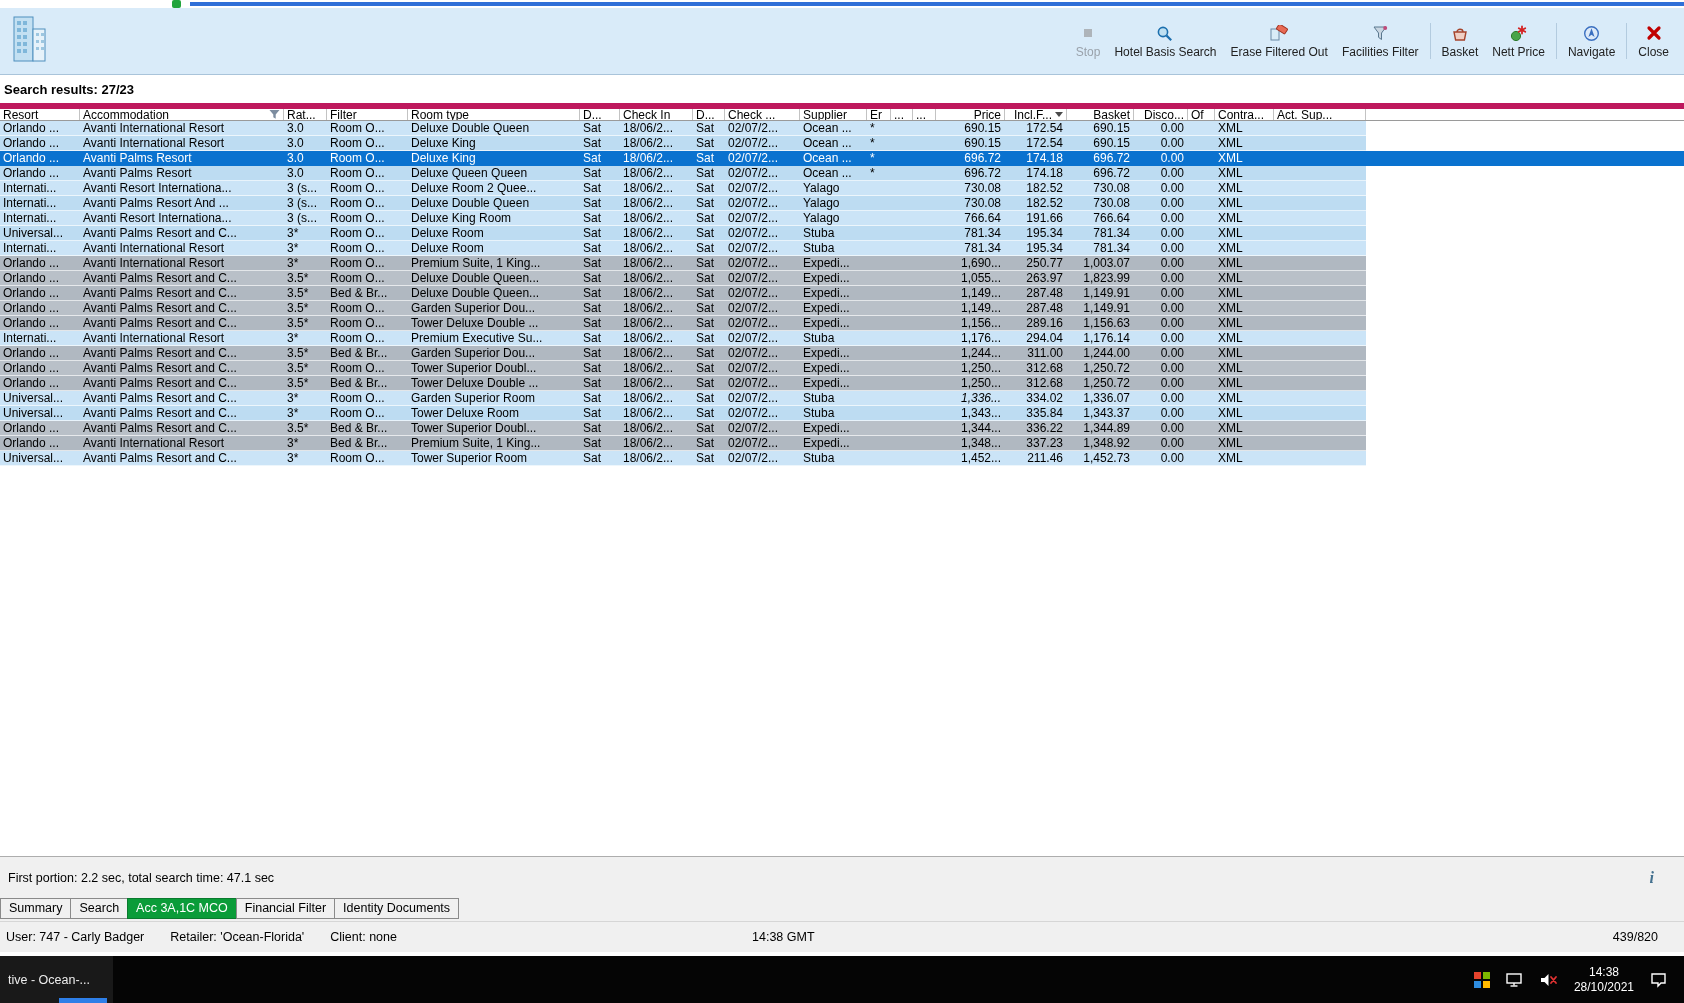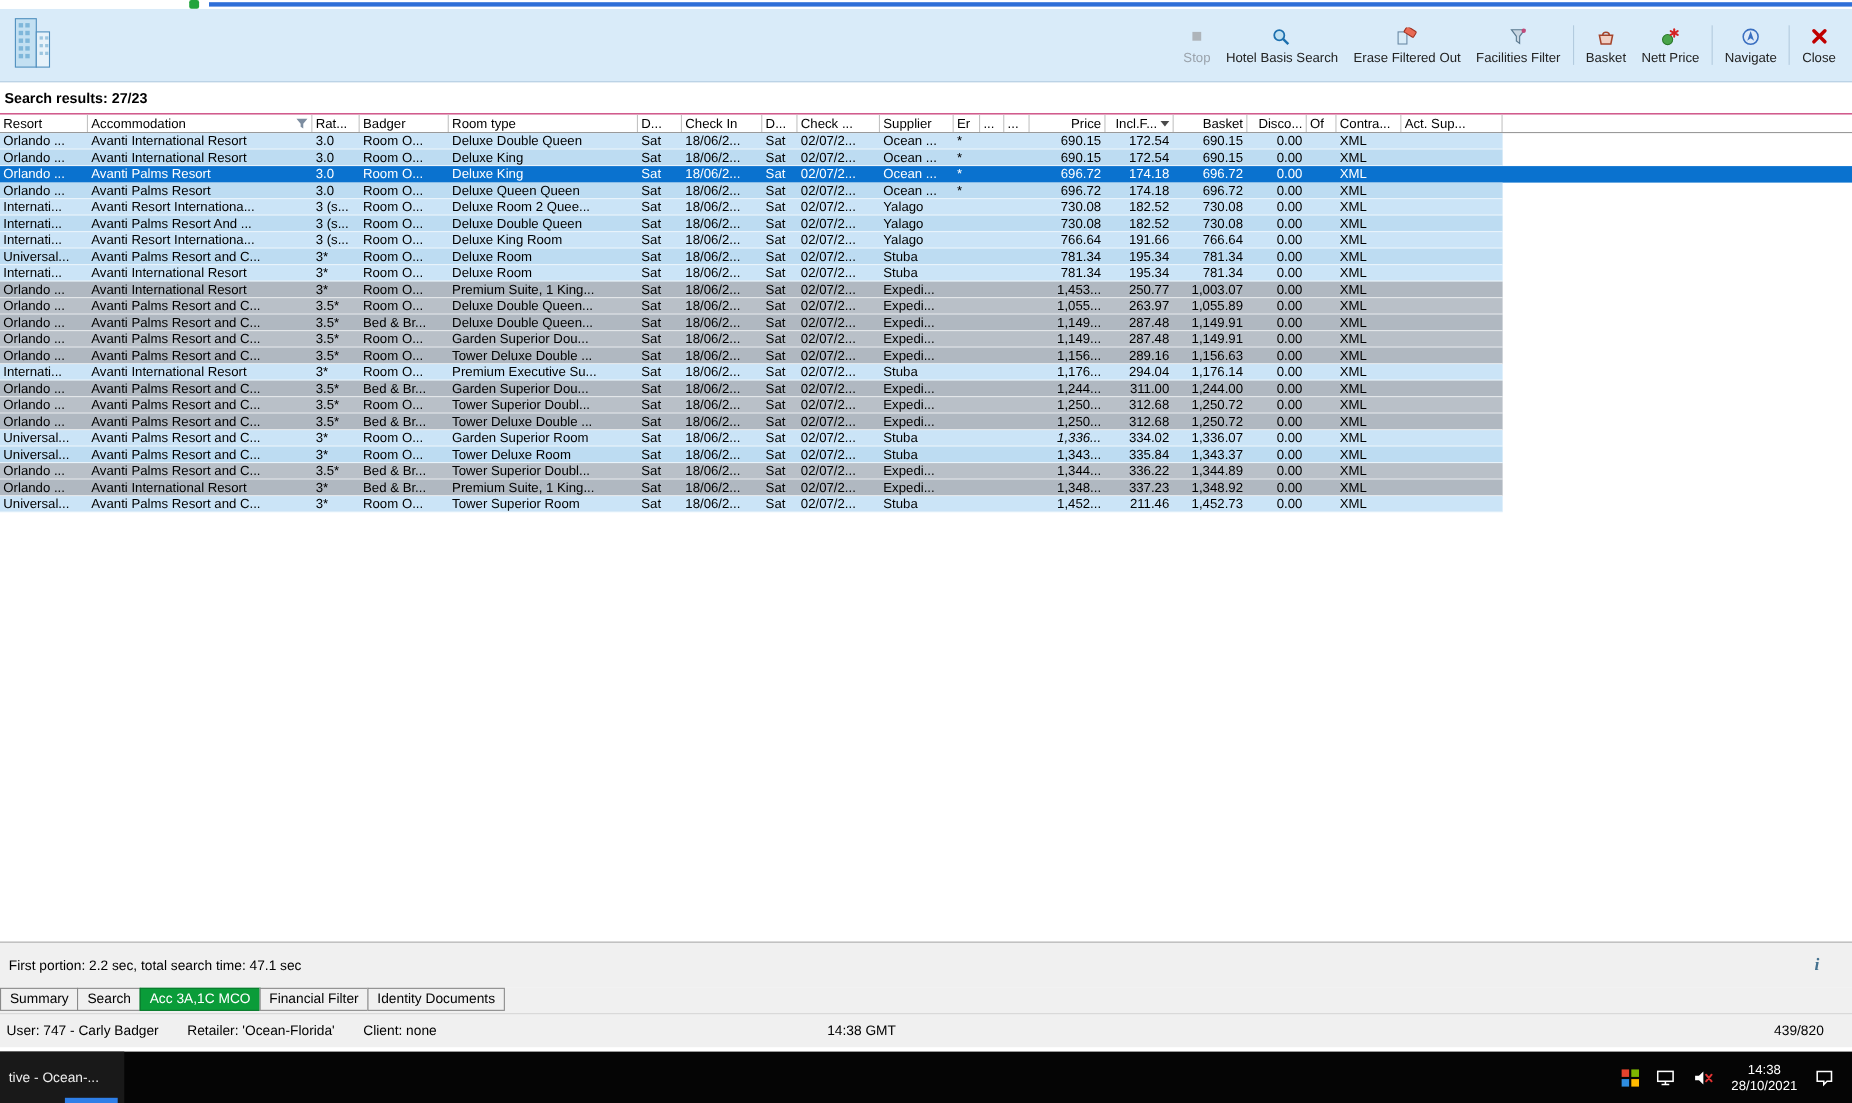--- a/index.html
+++ b/index.html
@@ -20,21 +20,21 @@
   .toolbar{margin-left:auto;display:flex;align-items:center;height:100%}
   .tb-btn{display:flex;flex-direction:column;align-items:center;justify-content:center;padding:4px 7px;font-size:12px;color:#222;cursor:pointer;white-space:nowrap}
   .tb-btn .tb-icon{height:19px;display:flex;align-items:center;margin-bottom:2px}
   .tb-btn.disabled{color:#9aa2ab;cursor:default}
   .tb-sep{width:1px;height:36px;background:#b3cbdf;margin:0 4px;flex:none}
 
   
   .results-bar{height:28px;background:#fff;display:flex;align-items:center;padding-left:4px;font-size:13px;font-weight:bold;flex:none}
 
   
-  .grid-header{display:flex;height:18px;background:#fff;border-top:1px solid #be185d;border-bottom:1px solid #9a9a9a;flex:none;overflow:hidden}
+  .grid-header{display:flex;height:18px;background:#fff;border-top:6px solid #be185d;border-bottom:1px solid #9a9a9a;flex:none;overflow:hidden}
   .hcell{font-size:12px;padding:0 3px;border-right:1px solid #c3c3c3;display:flex;align-items:center;overflow:hidden;white-space:nowrap;flex:none}
   .hcell.r{justify-content:flex-end}
   .hcell .funnel{margin-left:auto;display:flex;align-items:center}
   .sort-arrow{width:0;height:0;border-left:4px solid transparent;border-right:4px solid transparent;border-top:5px solid #4a4a4a;margin-left:3px;flex:none}
   .grid-body{height:345px;flex:none;overflow:hidden}
   .trow{display:flex;height:15px;width:1366px;border-bottom:1px solid rgba(255,255,255,.65);cursor:default}
   .trow.normal{background:#cbe4f7}
   .trow.normal.alt{background:#bddcf2}
   .trow.filtered{background:#b9c0c8}
   .trow.filtered.alt{background:#b0b8c1}
@@ -194,21 +194,21 @@
       <span class="funnel">
         <svg width="11" height="11" viewBox="0 0 11 11">
           <path d="M0.5 1 h10 l-3.8 4.4 v4.4 l-2.4 -1.6 v-2.8 z" fill="#7d8da0"></path>
         </svg>
       </span>
     </div>
     <div class="hcell" style="width: 43px;">
       <span>Rat...</span>
     </div>
     <div class="hcell" style="width: 81px;">
-      <span>Badger</span>
+      <span>Filter</span>
     </div>
     <div class="hcell" style="width: 172px;">
       <span>Room type</span>
     </div>
     <div class="hcell" style="width: 40px;">
       <span>D...</span>
     </div>
     <div class="hcell" style="width: 73px;">
       <span>Check In</span>
     </div>
@@ -459,21 +459,21 @@
       <div class="cell" style="width: 81px;">Room O...</div>
       <div class="cell" style="width: 172px;">Premium Suite, 1 King...</div>
       <div class="cell" style="width: 40px;">Sat</div>
       <div class="cell" style="width: 73px;">18/06/2...</div>
       <div class="cell" style="width: 32px;">Sat</div>
       <div class="cell" style="width: 75px;">02/07/2...</div>
       <div class="cell" style="width: 67px;">Expedi...</div>
       <div class="cell" style="width: 24px;"></div>
       <div class="cell" style="width: 22px;"></div>
       <div class="cell" style="width: 23px;"></div>
-      <div class="cell r" style="width: 69px;">1,453...</div>
+      <div class="cell r" style="width: 69px;">1,690...</div>
       <div class="cell r" style="width: 62px;">250.77</div>
       <div class="cell r" style="width: 67px;">1,003.07</div>
       <div class="cell r" style="width: 54px;">0.00</div>
       <div class="cell" style="width: 27px;"></div>
       <div class="cell" style="width: 59px;">XML</div>
       <div class="cell" style="width: 92px;"></div>
     </div>
     <div class="trow filtered">
       <div class="cell" style="width: 80px;">Orlando ...</div>
       <div class="cell" style="width: 204px;">Avanti Palms Resort and C...</div>
@@ -483,21 +483,21 @@
       <div class="cell" style="width: 40px;">Sat</div>
       <div class="cell" style="width: 73px;">18/06/2...</div>
       <div class="cell" style="width: 32px;">Sat</div>
       <div class="cell" style="width: 75px;">02/07/2...</div>
       <div class="cell" style="width: 67px;">Expedi...</div>
       <div class="cell" style="width: 24px;"></div>
       <div class="cell" style="width: 22px;"></div>
       <div class="cell" style="width: 23px;"></div>
       <div class="cell r" style="width: 69px;">1,055...</div>
       <div class="cell r" style="width: 62px;">263.97</div>
-      <div class="cell r" style="width: 67px;">1,055.89</div>
+      <div class="cell r" style="width: 67px;">1,823.99</div>
       <div class="cell r" style="width: 54px;">0.00</div>
       <div class="cell" style="width: 27px;"></div>
       <div class="cell" style="width: 59px;">XML</div>
       <div class="cell" style="width: 92px;"></div>
     </div>
     <div class="trow filtered alt">
       <div class="cell" style="width: 80px;">Orlando ...</div>
       <div class="cell" style="width: 204px;">Avanti Palms Resort and C...</div>
       <div class="cell" style="width: 43px;">3.5*</div>
       <div class="cell" style="width: 81px;">Bed &amp; Br...</div>

